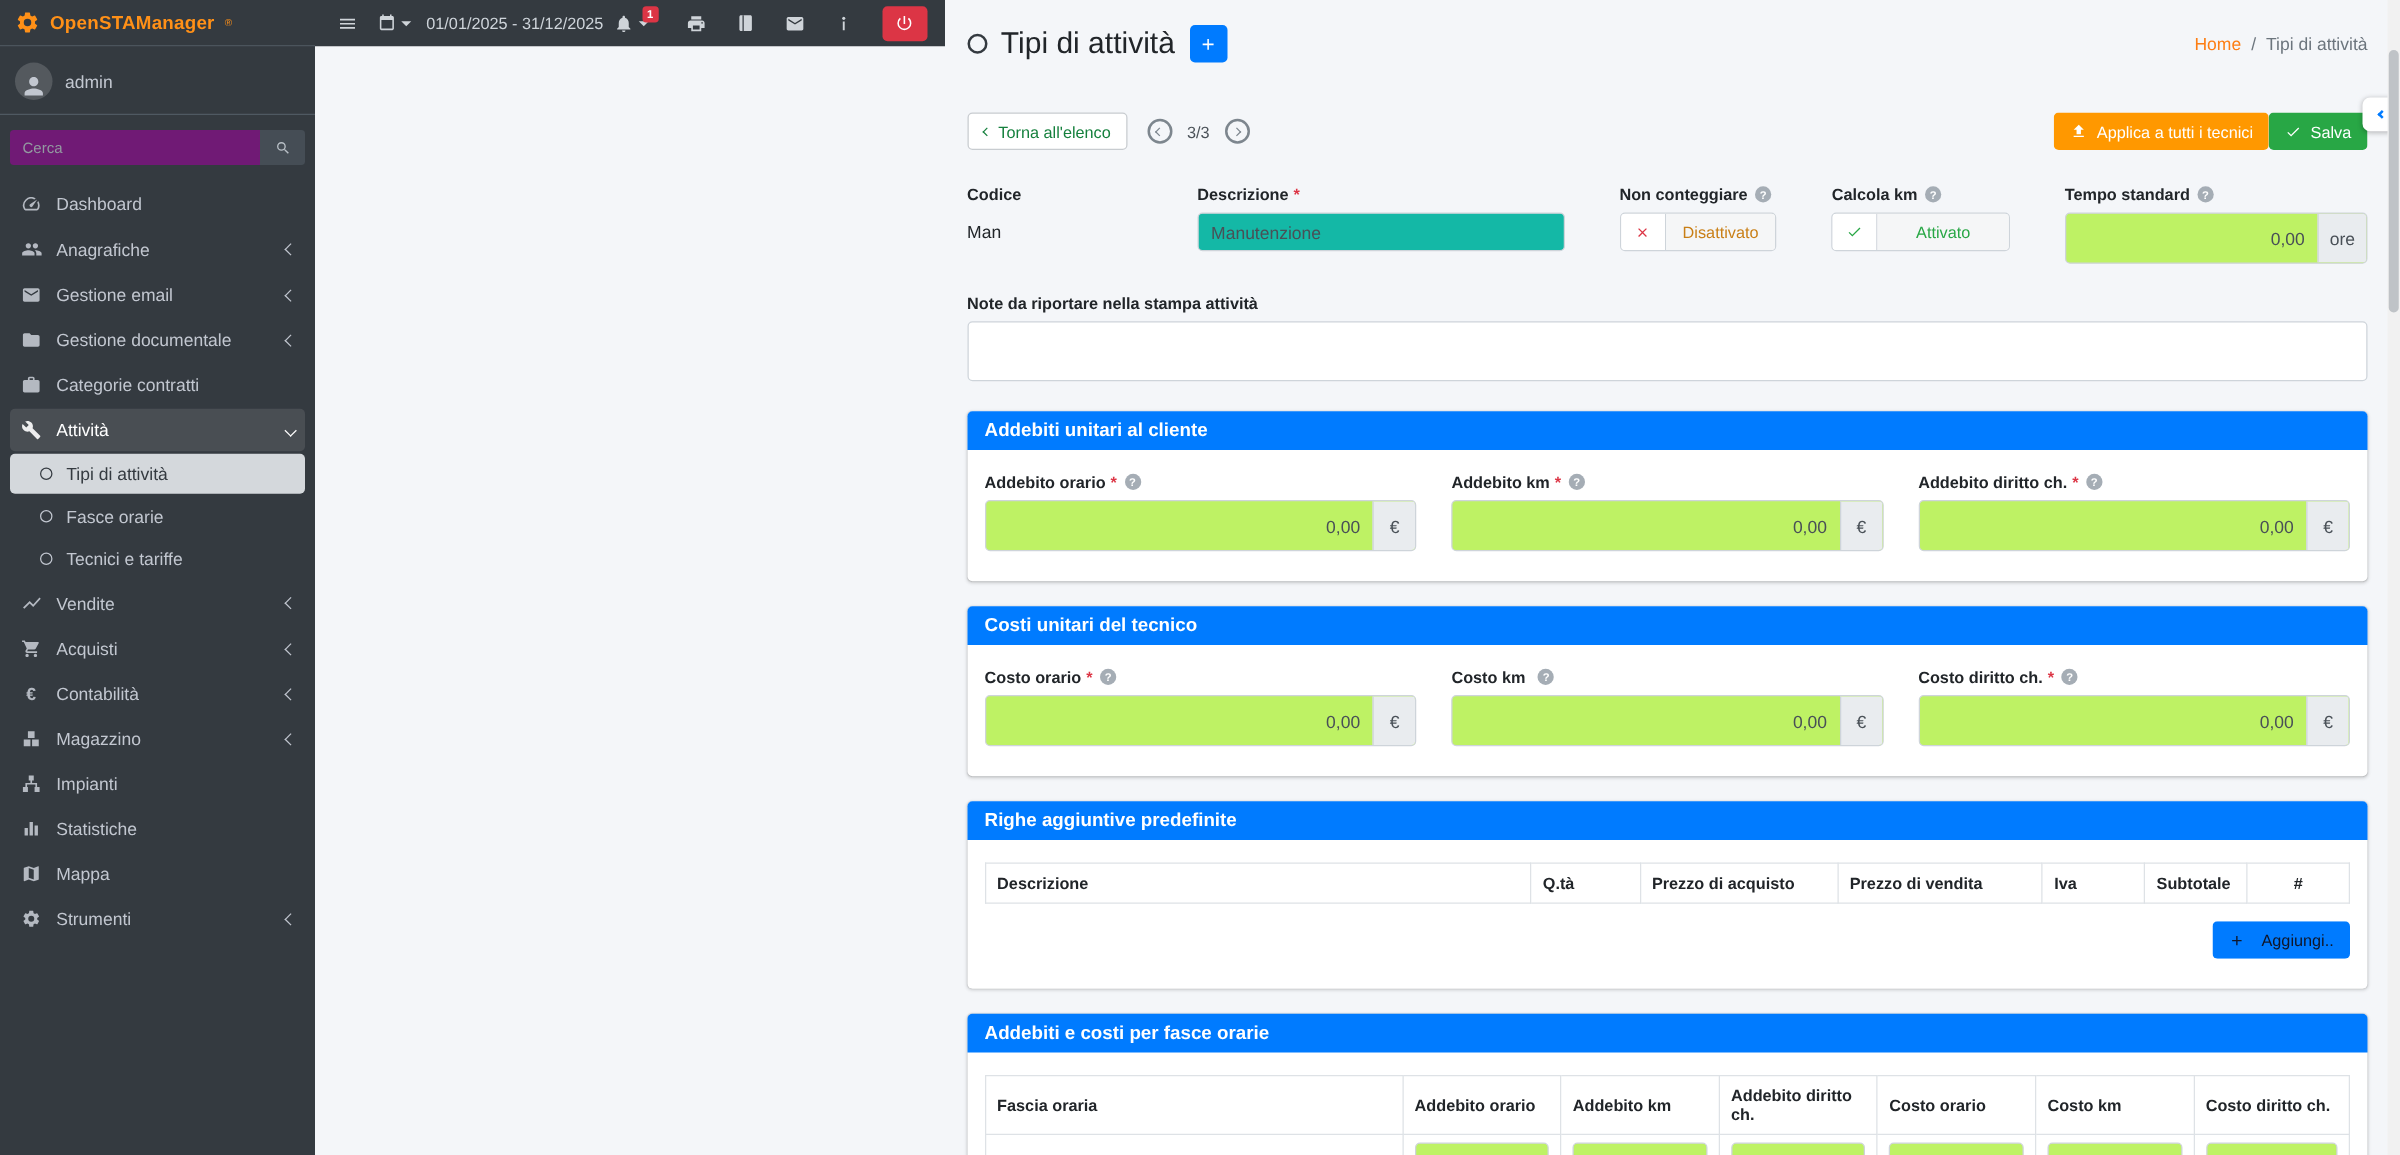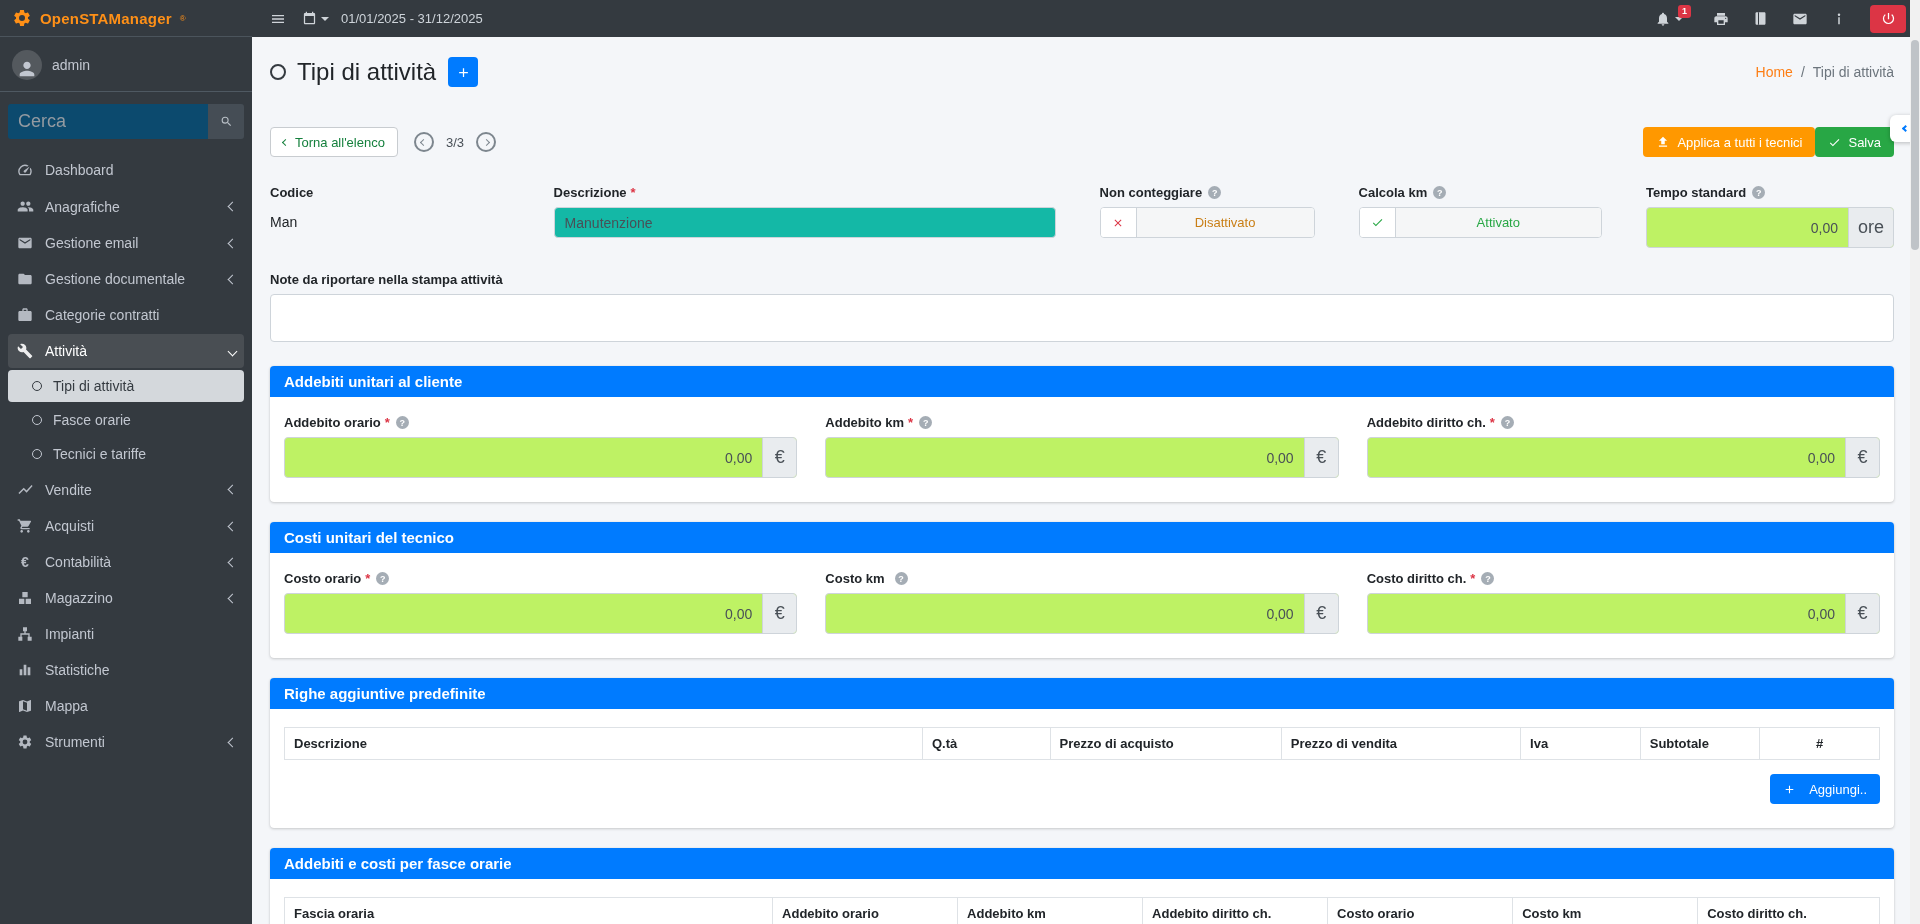--- a/index.html
+++ b/index.html
@@ -8,40 +8,40 @@
 
   
   .sidebar { width:252px; flex:none; background:#343a40; display:flex; flex-direction:column; z-index:3; }
   .brand { height:37px; flex:none; display:flex; align-items:center; gap:8px; padding:0 12px; border-bottom:1px solid #4b545c; cursor:pointer; }
   .brand-text { color:#ff9017; font-size:15px; font-weight:700; letter-spacing:.2px; white-space:nowrap; }
   .brand-reg { color:#ff9017; font-size:8px; vertical-align:super; }
   .user-panel { display:flex; align-items:center; gap:10px; padding:13px 12px 11px; border-bottom:1px solid #4f5962; }
   .avatar { width:30px; height:30px; border-radius:50%; background:#54595e; display:flex; align-items:flex-end; justify-content:center; overflow:hidden; }
   .user-name { color:#c2c7d0; font-size:14px; cursor:pointer; text-decoration:none; }
   .sidebar-search { display:flex; margin:12px 8px 6px; }
-  .sidebar-search input { flex:1; min-width:0; background:#0c4a6e; border:0; border-radius:3px 0 0 3px; color:#fff; font-size:18px; padding:7px 10px; font-family:inherit; outline:none; }
+  .sidebar-search input { flex:1; min-width:0; background:#701a75; border:0; border-radius:3px 0 0 3px; color:#fff; font-size:12px; padding:7px 10px; font-family:inherit; outline:none; }
   .sidebar-search input::placeholder { color:#939aa1; }
   .sidebar-search button { width:36px; background:#454d55; border:0; border-radius:0 3px 3px 0; color:#b8bfc6; display:flex; align-items:center; justify-content:center; cursor:pointer; }
   .nav-menu { list-style:none; padding:8px 8px; overflow:hidden; }
   .nav-item { display:flex; align-items:center; gap:11px; padding:9px 8px; border-radius:4px; color:#c2c7d0; font-size:14px; cursor:pointer; margin-bottom:2px; }
   .nav-item.open-parent { background:#494e53; color:#fff; }
   .nav-icon { width:18px; flex:none; display:flex; justify-content:center; align-items:center; opacity:.9; }
   .nav-label { flex:1; white-space:nowrap; overflow:hidden; }
   .chev { display:inline-block; width:7px; height:7px; border-style:solid; border-color:currentColor; border-width:0 1.8px 1.8px 0; }
   .chev-left { transform:rotate(135deg); }
   .chev-down { transform:rotate(45deg); }
   .chev-sm { width:5px; height:5px; }
   .sub { list-style:none; padding:0; }
   .sub-item { display:flex; align-items:center; gap:11px; padding:8px 8px 8px 24px; color:#c2c7d0; font-size:14px; border-radius:4px; margin-bottom:2px; cursor:pointer; }
   .sub-item.active { background:#d4d8dc; color:#343a40; }
   .sub-icon { width:10px; height:10px; flex:none; border:1.6px solid currentColor; border-radius:50%; }
   .euro-glyph { font-size:14px; font-weight:700; line-height:1; }
 
   
-  .main { flex:1; min-width:0; display:flex; flex-direction:column; }
+  .main { flex:1; min-width:0; display:flex; }
   .topbar { height:37px; flex:none; background:#343a40; display:flex; align-items:center; padding:0 14px 0 10px; color:#cfd4d9; }
   .tb-btn { background:none; border:0; color:#cfd4d9; display:flex; align-items:center; gap:4px; padding:6px 8px; cursor:pointer; position:relative; }
   .caret { width:0; height:0; border-left:4px solid transparent; border-right:4px solid transparent; border-top:4px solid currentColor; display:inline-block; }
   .date-range { color:#ced4da; font-size:13px; margin-left:4px; cursor:pointer; text-decoration:none; }
   .topbar-right { margin-left:auto; display:flex; align-items:center; gap:8px; }
   .badge { position:absolute; top:0px; right:6px; background:#dc3545; color:#fff; font-size:9px; font-weight:700; line-height:1; padding:2px 4px; border-radius:3px; }
   .power-btn { width:36px; height:28px; background:#dc3545; border:0; border-radius:4px; display:flex; align-items:center; justify-content:center; cursor:pointer; margin-left:8px; color:#fff; }
 
   
   .content { flex:1; position:relative; overflow:hidden; padding:20px 26px 0 18px; }
@@ -51,21 +51,21 @@
   .add-btn { width:30px; height:30px; background:#007bff; border:0; border-radius:4px; color:#fff; display:flex; align-items:center; justify-content:center; margin-left:12px; cursor:pointer; }
   .breadcrumb { margin-left:auto; font-size:14px; color:#6c757d; display:flex; align-items:center; gap:8px; }
   .breadcrumb a { color:#fd7e14; text-decoration:none; cursor:pointer; }
   .crumb-current::before { content:"/"; color:#6c757d; margin-right:8px; }
 
   .action-row { display:flex; align-items:center; margin-bottom:28px; }
   .btn { height:30px; border-radius:4px; font-size:13px; display:inline-flex; align-items:center; gap:7px; padding:0 12px; cursor:pointer; border:1px solid transparent; font-family:inherit; white-space:nowrap; }
   .btn-light { background:#fff; border-color:#c8ccd0; color:#15803d; }
   .btn-warning { background:#ff9800; color:#fff; }
   .btn-success { background:#28a745; color:#fff; }
-  .btn-primary { background:#007bff; color:#ffffff;gap:13px; }
+  .btn-primary { background:#007bff; color:#0f172a;gap:13px; }
   .pager { display:flex; align-items:center; gap:12px; margin-left:16px; }
   .circle-nav { width:20px; height:20px; border:2px solid #7d868e; background:transparent; border-radius:50%; color:#7d868e; display:inline-flex; align-items:center; justify-content:center; cursor:pointer; }
   .pager-text { font-size:13px; color:#495057; }
   .action-right { margin-left:auto; display:flex; gap:0; }
 
   .record-tab { position:absolute; right:0; top:78px; width:30px; height:27px; background:#fff; border-radius:6px 0 0 6px; box-shadow:0 1px 4px rgba(0,0,0,.25); display:flex; align-items:center; justify-content:center; color:#007bff; cursor:pointer; z-index:5; }
 
   
   .form-grid { display:grid; grid-template-columns:253fr 530fr 227fr 257fr 260fr; column-gap:44px; margin-bottom:24px; }
   .flabel { font-size:13px; font-weight:700; color:#212529; margin-bottom:7px; display:flex; align-items:center; gap:4px; }
@@ -74,21 +74,21 @@
   .help::after { content:"?"; }
   .static-value { font-size:14px; color:#212529; padding-top:7px; }
   .text-input { width:100%; height:31px; border:1px solid #ced4da; border-radius:4px; padding:0 10px; font-size:14px; color:#495057; background:#14b8a6; font-family:inherit; outline:none; }
   .toggle { display:flex; height:31px; border:1px solid #ced4da; border-radius:4px; overflow:hidden; background:#fff; cursor:pointer; }
   .toggle-ico { width:36px; flex:none; display:flex; align-items:center; justify-content:center; border-right:1px solid #ced4da; background:#fff; }
   .toggle-text { flex:1; display:flex; align-items:center; justify-content:center; font-size:13px; background:#f5f6f7; }
   .toggle-text.off { color:#c97f16; }
   .toggle-text.on { color:#28a745; }
   .igroup { display:flex; height:41px; border:1px solid #ced4da; border-radius:4px; overflow:hidden; background:#bef264; }
   .igroup input { flex:1; min-width:0; border:0; outline:none; text-align:right; padding:0 10px; font-size:14px; color:#495057; font-family:inherit; background:transparent; }
-  .igroup .suffix { min-width:34px; padding:0 9px; flex:none; background:#e9ecef; border-left:1px solid #ced4da; display:flex; align-items:center; justify-content:center; font-size:18px; color:#495057; }
+  .igroup .suffix { min-width:34px; padding:0 9px; flex:none; background:#e9ecef; border-left:1px solid #ced4da; display:flex; align-items:center; justify-content:center; font-size:14px; color:#495057; }
   .note-block { margin-bottom:24px; }
   .note-area { width:100%; height:48px; border:1px solid #ced4da; border-radius:4px; background:#fff; resize:none; font-family:inherit; font-size:14px; padding:6px 10px; outline:none; display:block; }
 
   
   .card { background:#fff; border-radius:4px; box-shadow:0 0 1px rgba(0,0,0,.12), 0 1px 3px rgba(0,0,0,.18); margin-bottom:20px; }
   .card-header { background:#007bff; color:#fff; font-size:15px; font-weight:700; padding:7px 14px; border-radius:4px 4px 0 0; }
   .card-body { padding:18px 14px 24px; }
   .three-col { display:grid; grid-template-columns:1fr 1fr 1fr; column-gap:28px; }
   table.grid { width:100%; border-collapse:collapse; font-size:13px; table-layout:fixed; }
   table.grid th { text-align:left; font-weight:700; color:#212529; border:1px solid #dee2e6; padding:8px 9px; background:#fff; }

